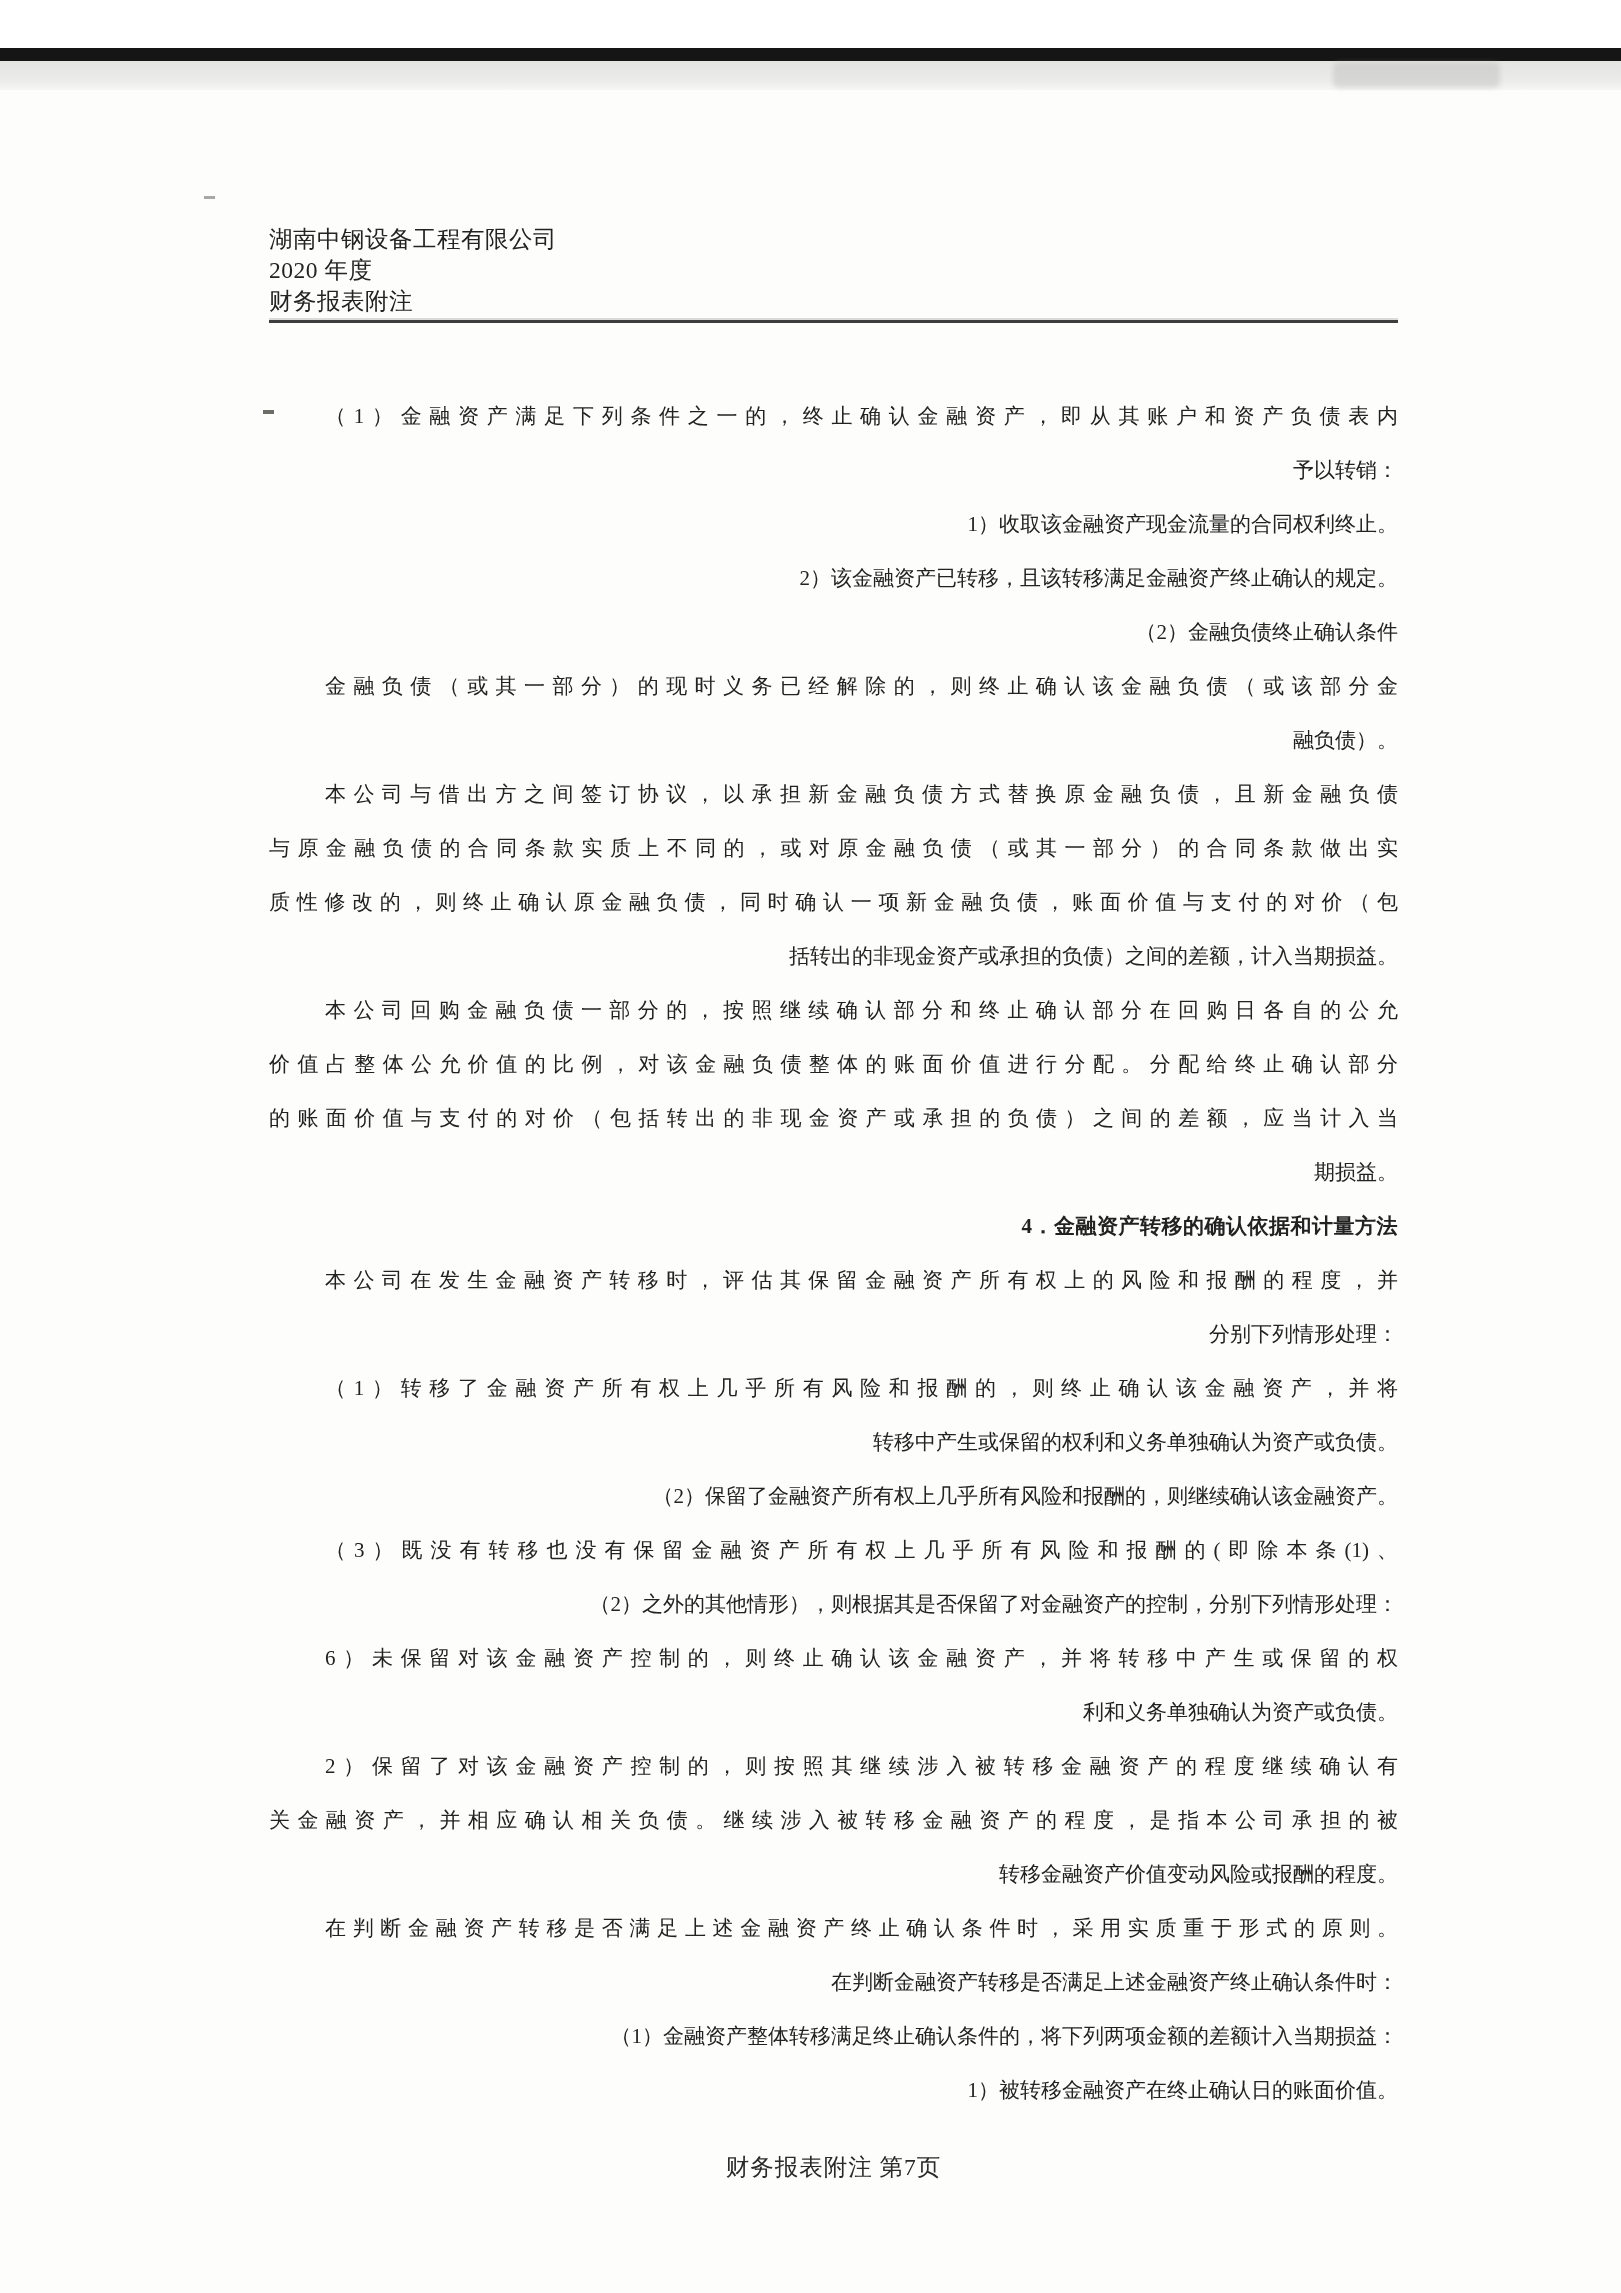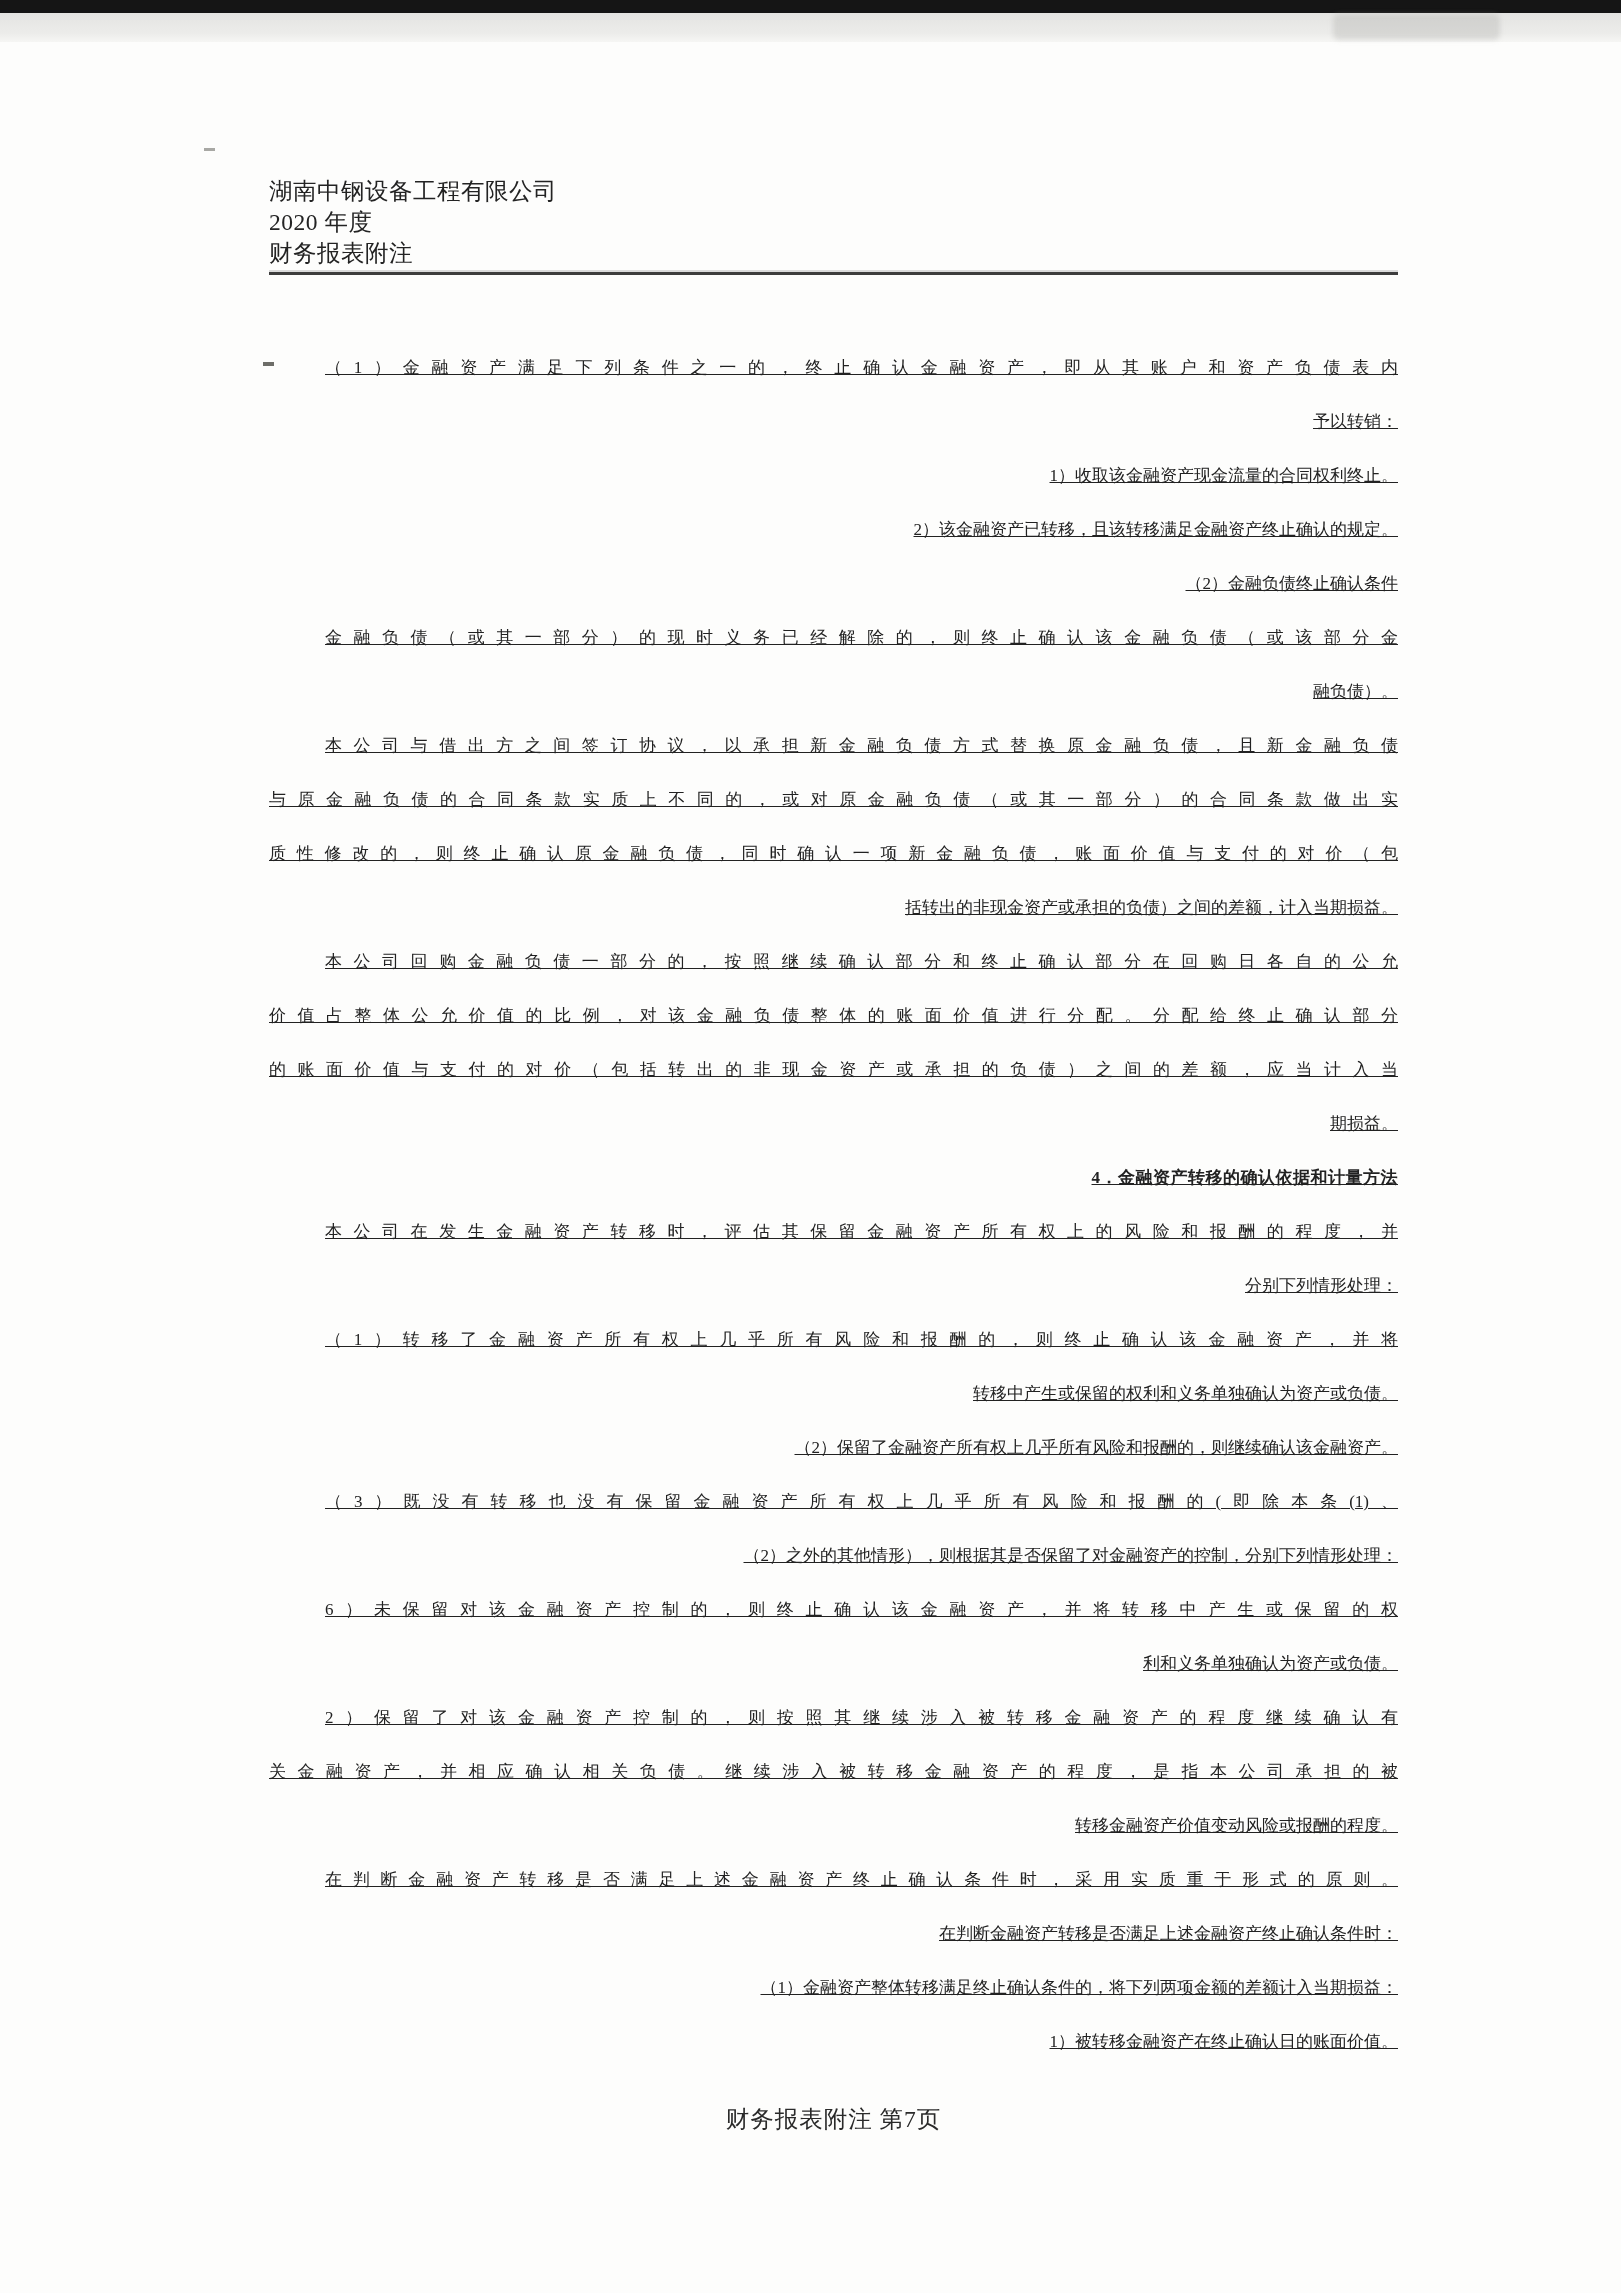--- a/index.html
+++ b/index.html
@@ -5,20 +5,21 @@
   * { margin: 0; padding: 0; box-sizing: border-box; }
   html, body { background: #ffffff; }
   body {
     width: 1621px; height: 2294px;
     font-family: "Liberation Serif", "DejaVu Serif", serif;
     position: relative; overflow: hidden;
   }
   .page {
     position: absolute; inset: 0;
     background: #fdfdfc;
+    margin-top: 48px;
   }
   
   .scan-bar-black {
     position: absolute; left: 0; top: 0; width: 1621px; height: 12.7px;
     background: #151515;
   }
   .scan-bar-gray {
     position: absolute; left: 0; top: 12.7px; width: 1621px; height: 29px;
     background: linear-gradient(to bottom, #e4e4e2, #ececea 70%, #f6f6f4);
   }
@@ -36,21 +37,21 @@
     letter-spacing: 0.5px; white-space: nowrap;
   }
   .header-rule {
     position: absolute; left: 269px; top: 272px; width: 1129px; height: 2.9px;
     background: #3d3d3d;
     box-shadow: 0 -2px 0 rgba(120,120,120,0.25);
   }
 
   .body-text {
     position: absolute; left: 269px; top: 341px; width: 1129px;
-    font-size: 17px; color: #222222; text-decoration: underline;
+    font-size: 21px; color: #222222;
   }
   .line {
     line-height: 54px;
     text-align: right;
     white-space: normal;
   }
   .line.indent { text-indent: 56px; }
   .line.just {
     text-align: justify;
     text-align-last: justify;

